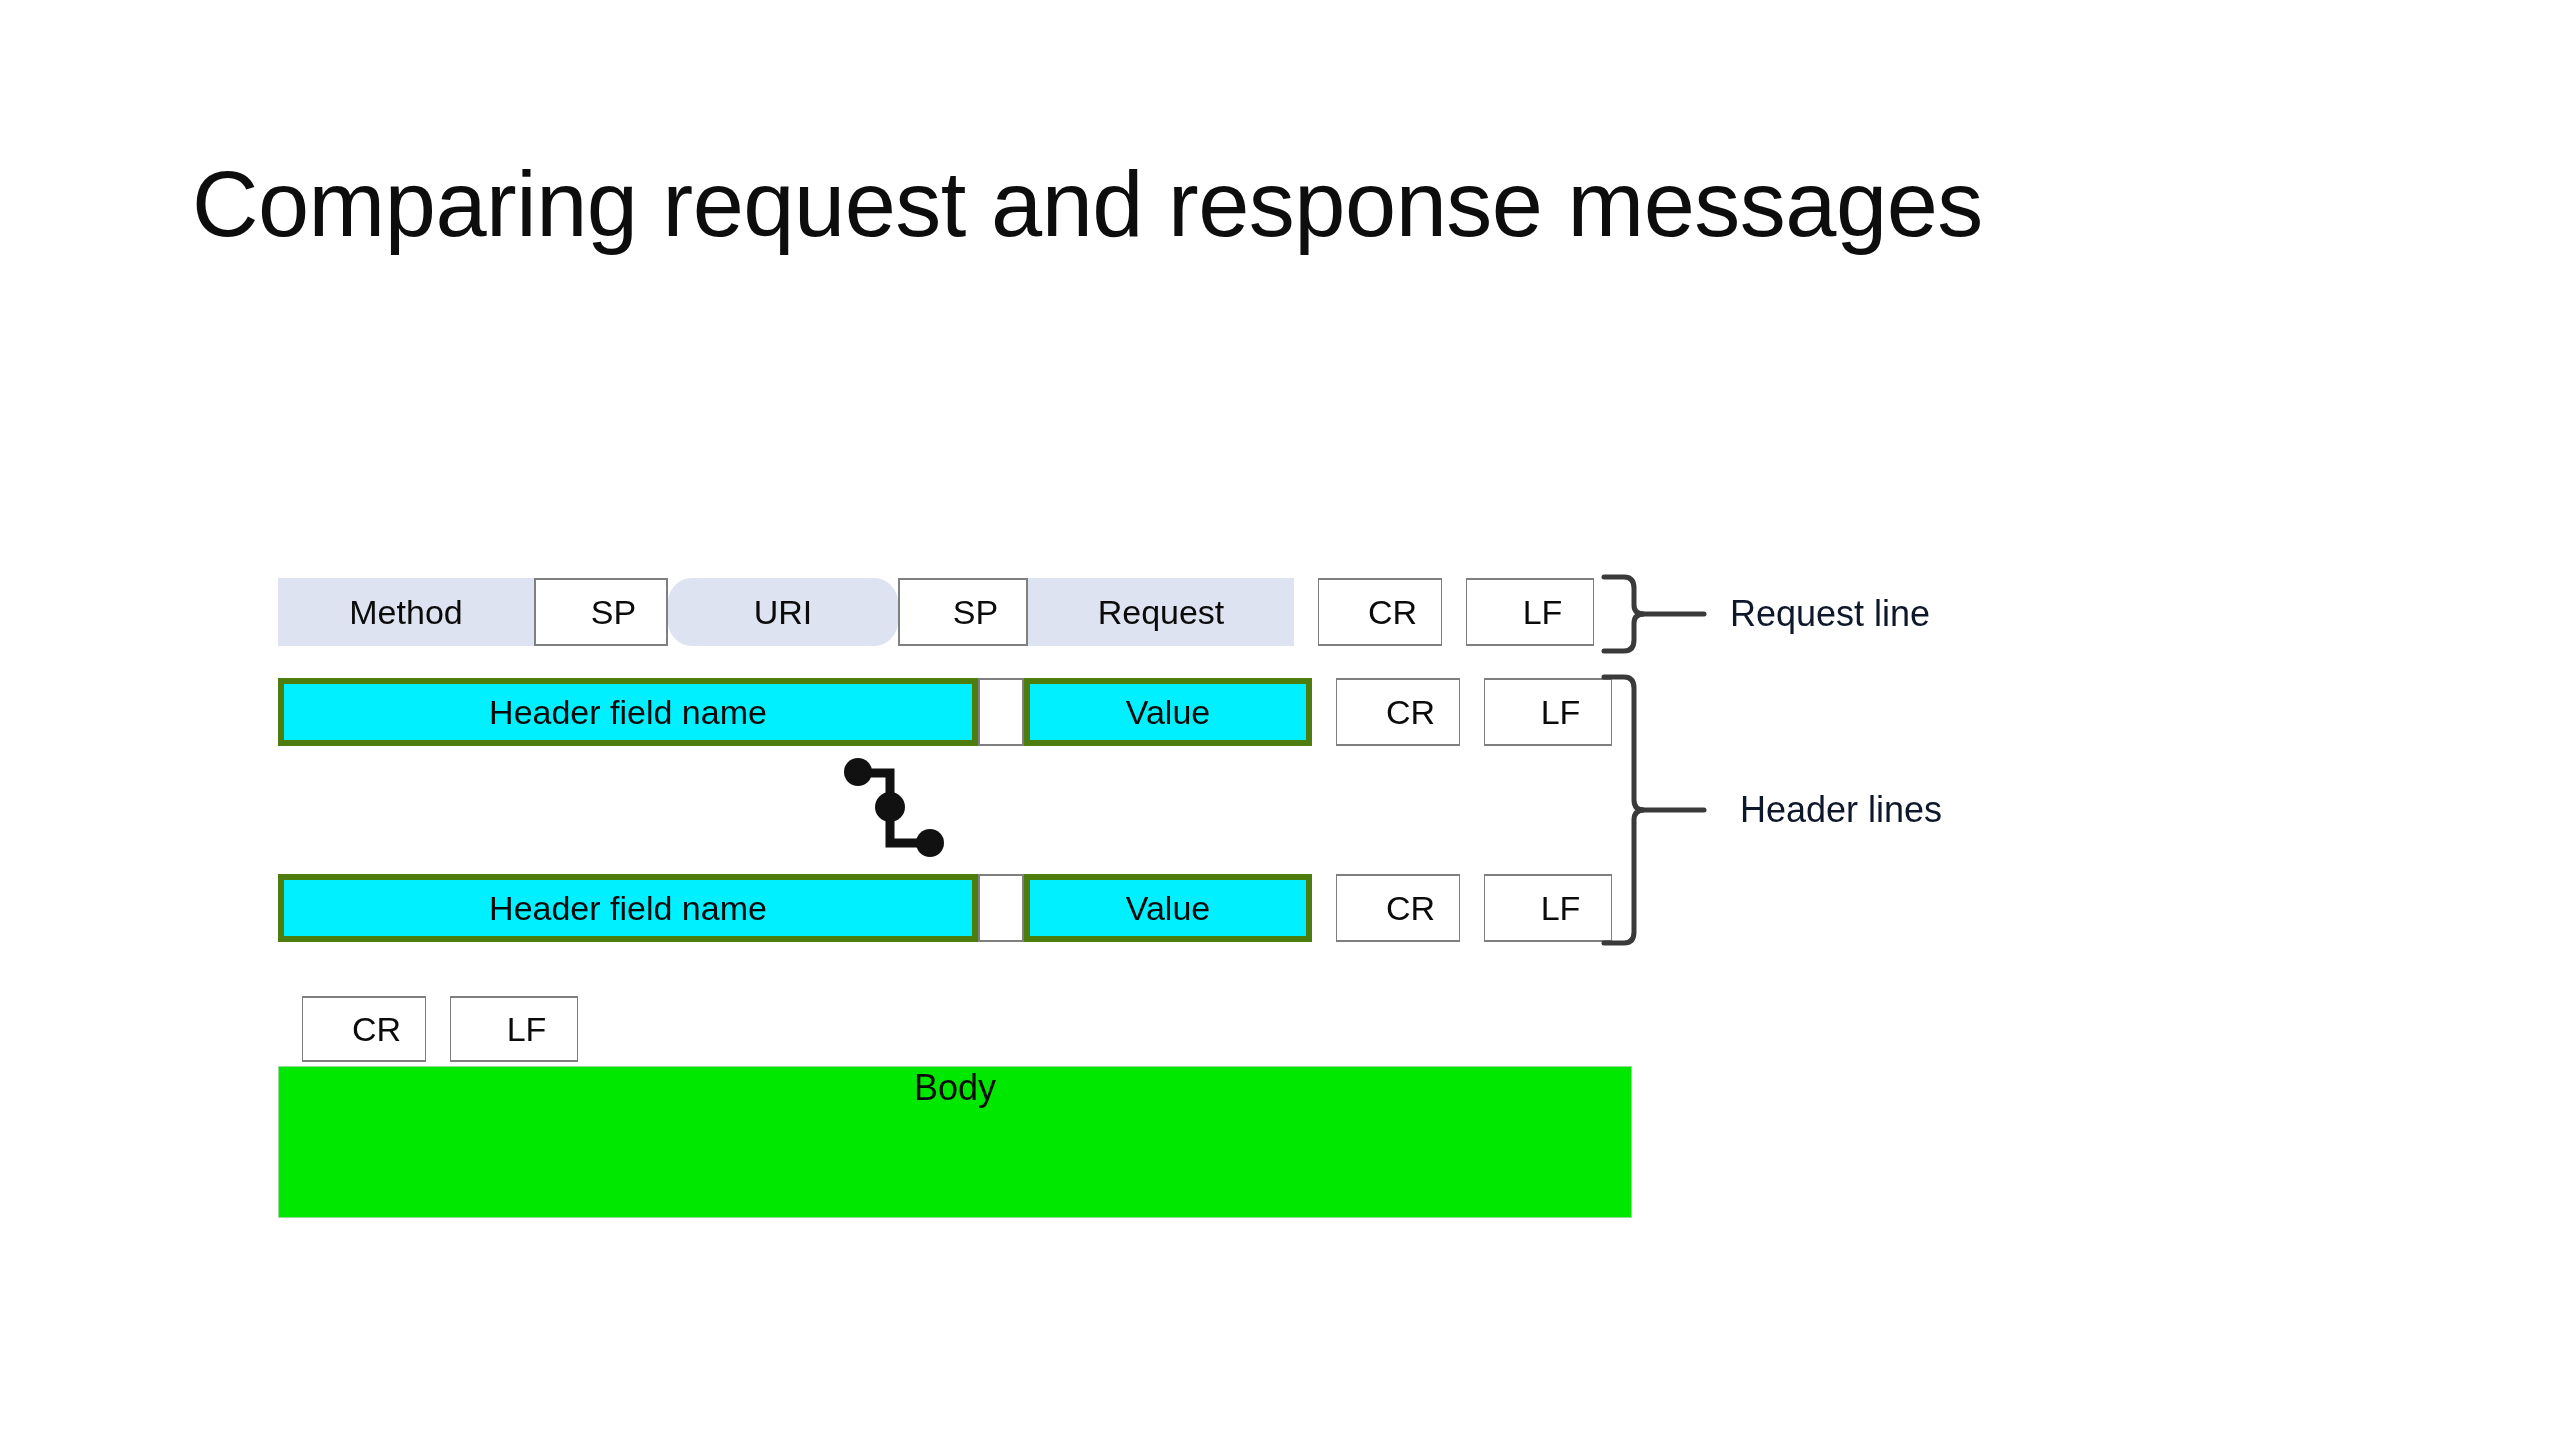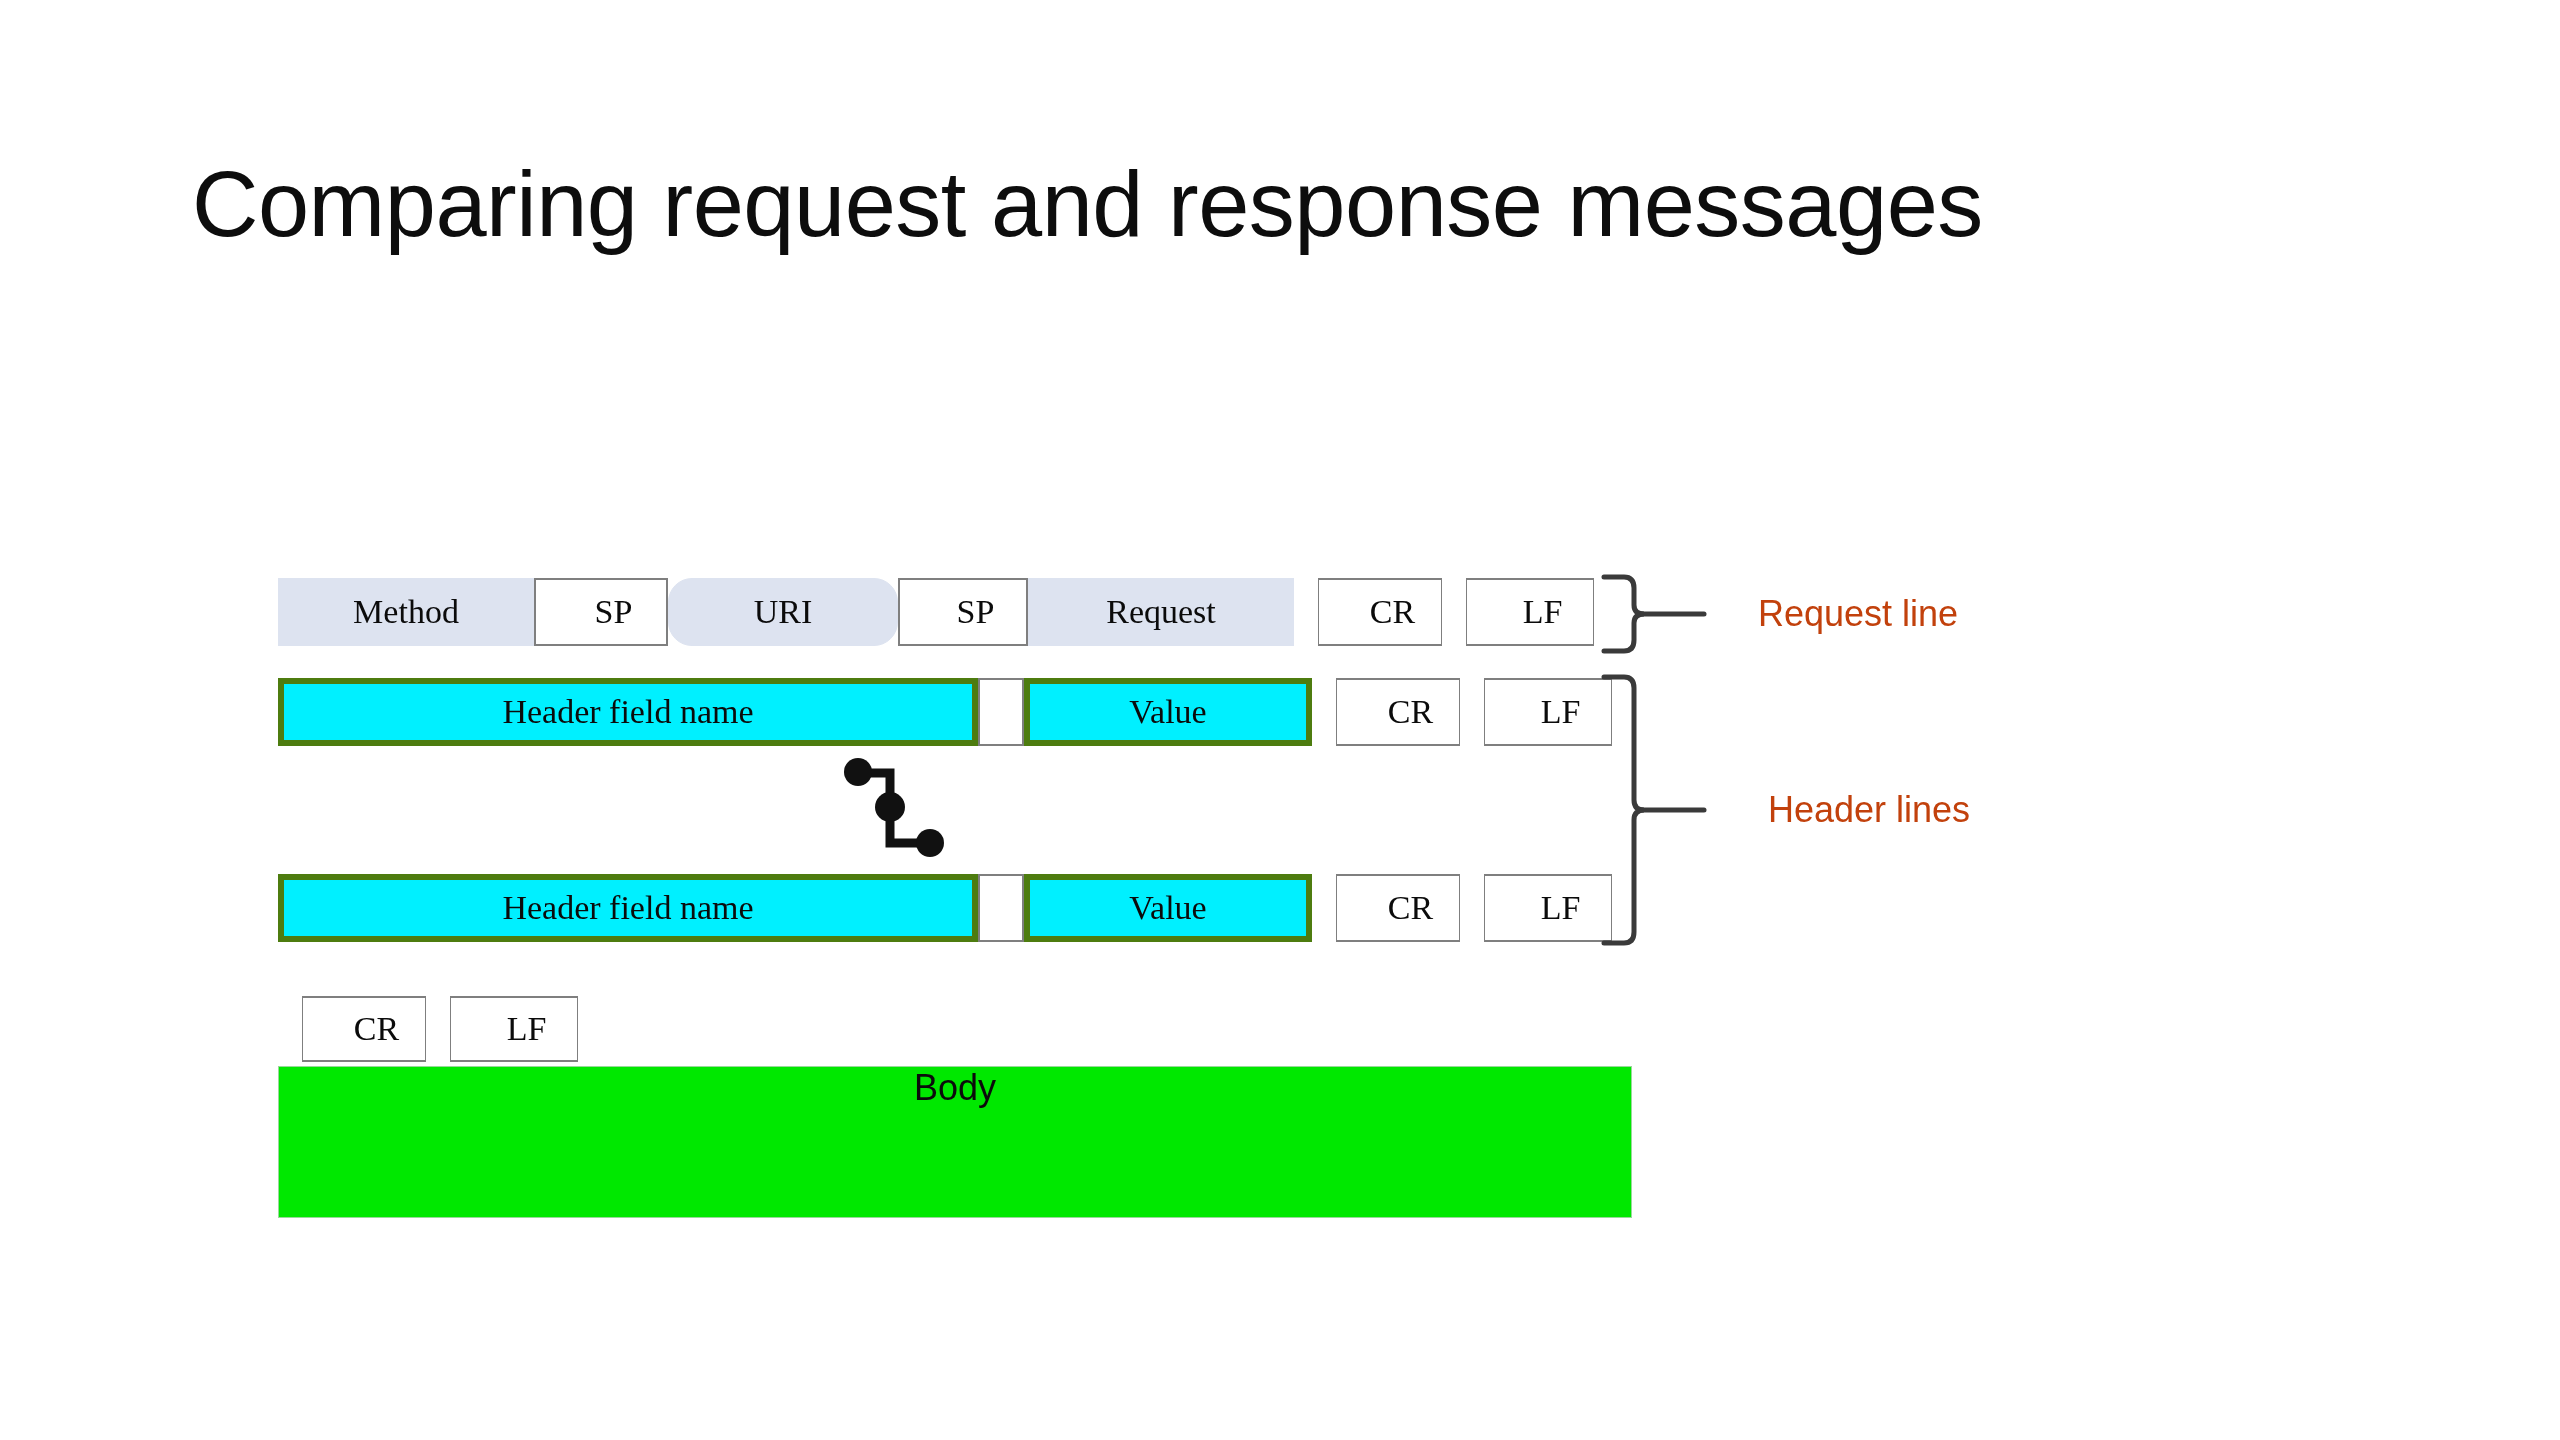--- a/index.html
+++ b/index.html
@@ -50,21 +50,20 @@
 
   .cell {
     box-sizing: border-box;
     display: flex;
     align-items: center;
     justify-content: center;
     font-size: 34px;
     color: #0b0b0b;
     line-height: 1;
     white-space: nowrap;
-    font-family: Liberation Serif, serif;
   }
 
   
   .cell.shade {
     background: #dde3f0;
     border: 1px solid #dde3f0;
   }
   
   .cell.cyan {
     background: #00f0ff;
@@ -104,24 +103,23 @@
     height: 120px;
   }
 
   
   .brace-svg {
     position: absolute;
   }
   .brace-label {
     position: absolute;
     font-size: 36px;
-    color: #c2410c;
+    color: #0f172a;
     white-space: nowrap;
     line-height: 1;
-    margin-left: 28px;
   }
 </style>
 </head>
 <body>
 
 <div id="slide-title">Comparing request and response messages</div>
 
 <div id="diagram">
 
   <div class="msg-row" style="left:278px; top:578px; height:68px;">

